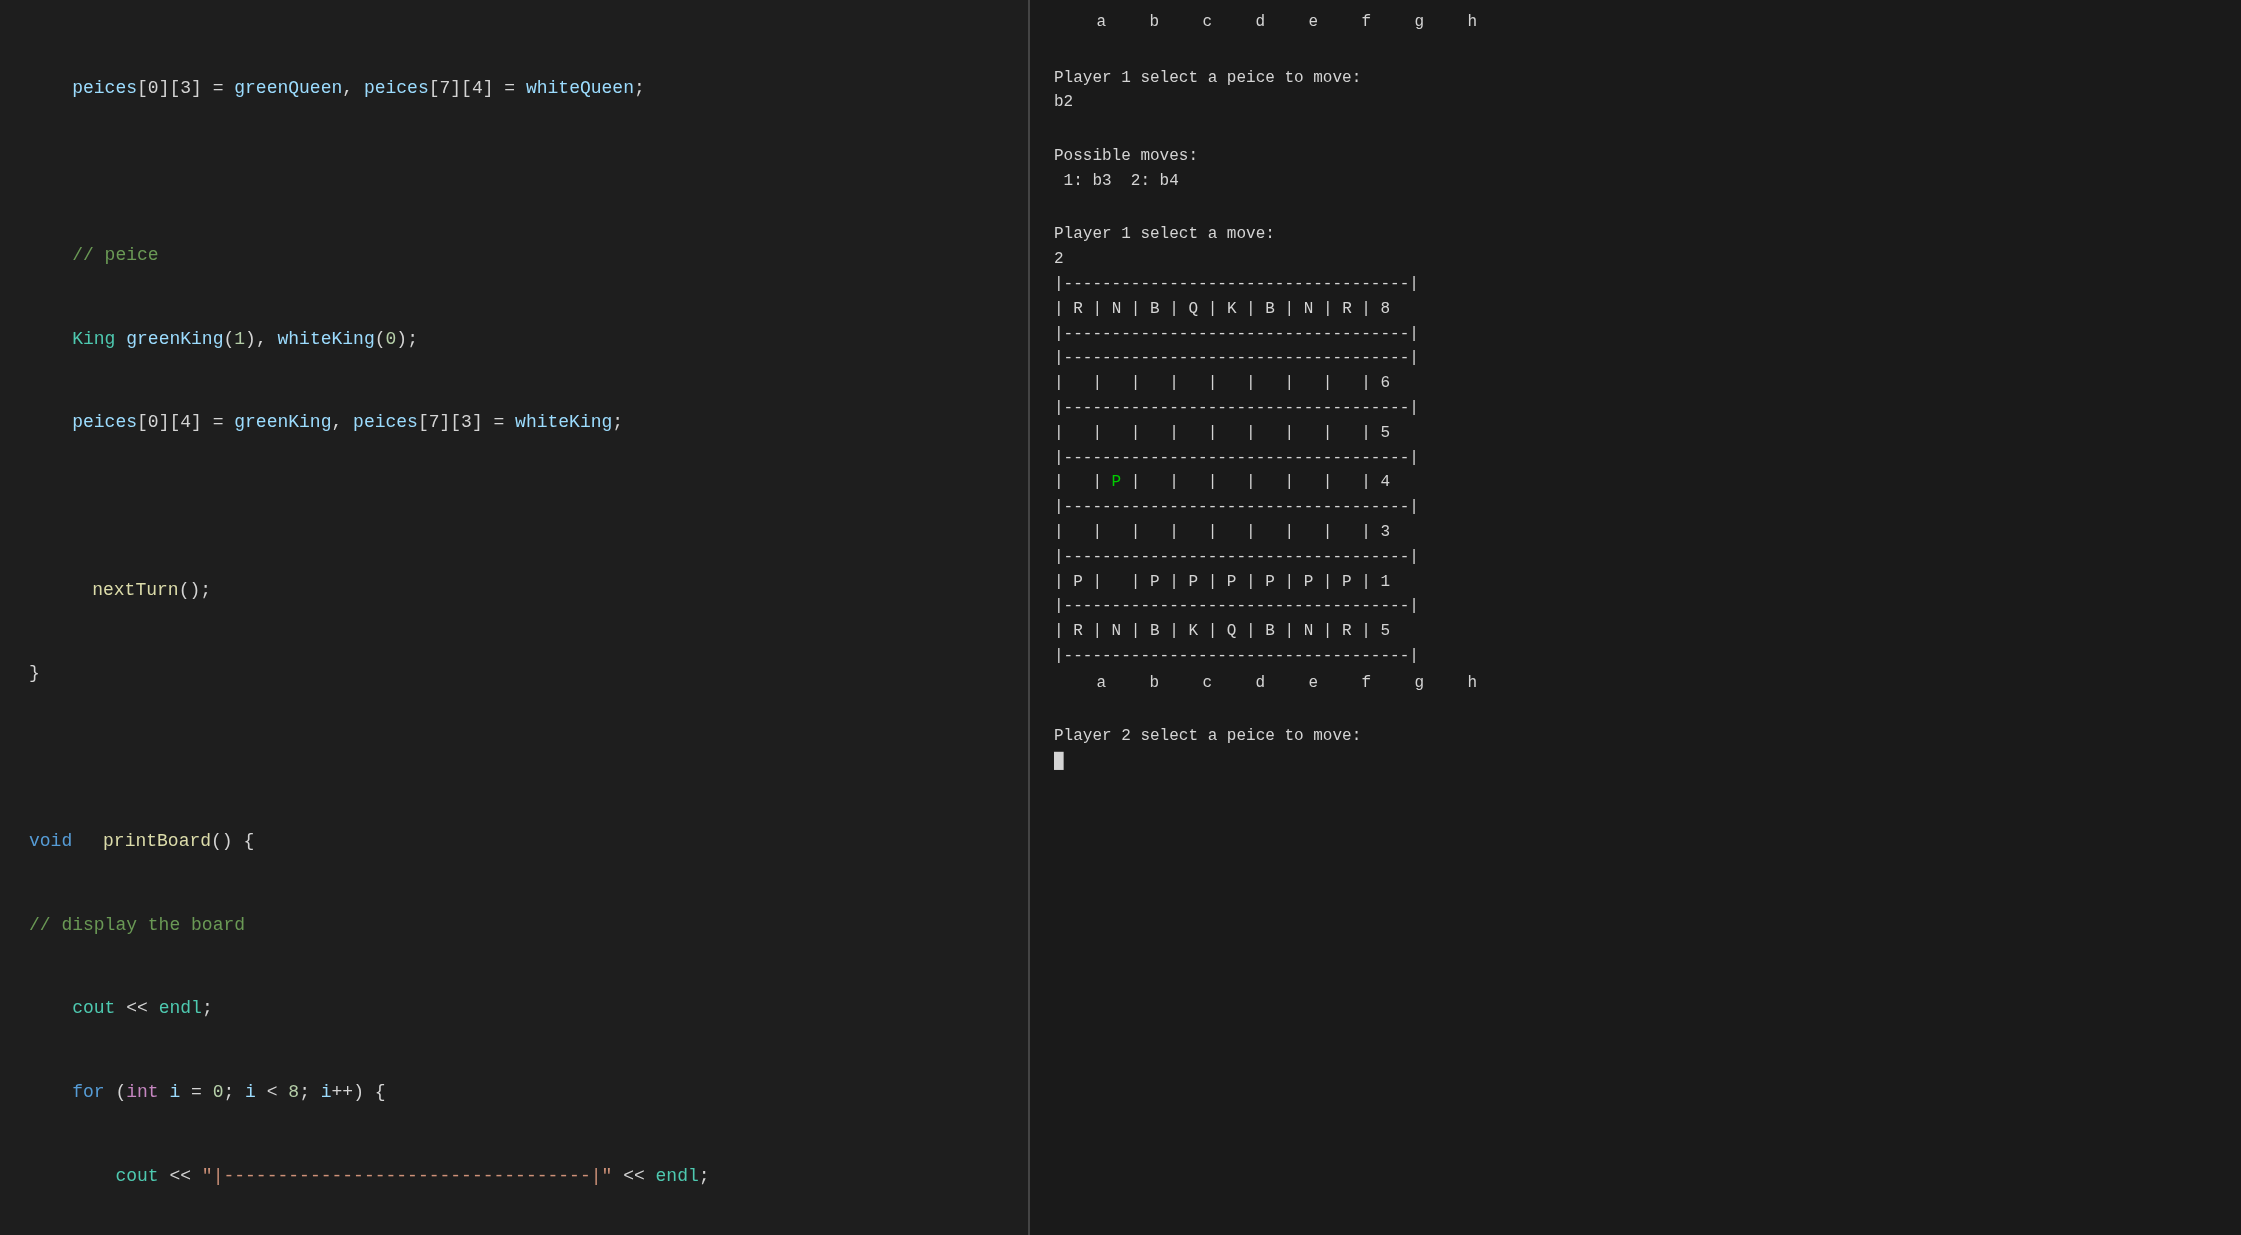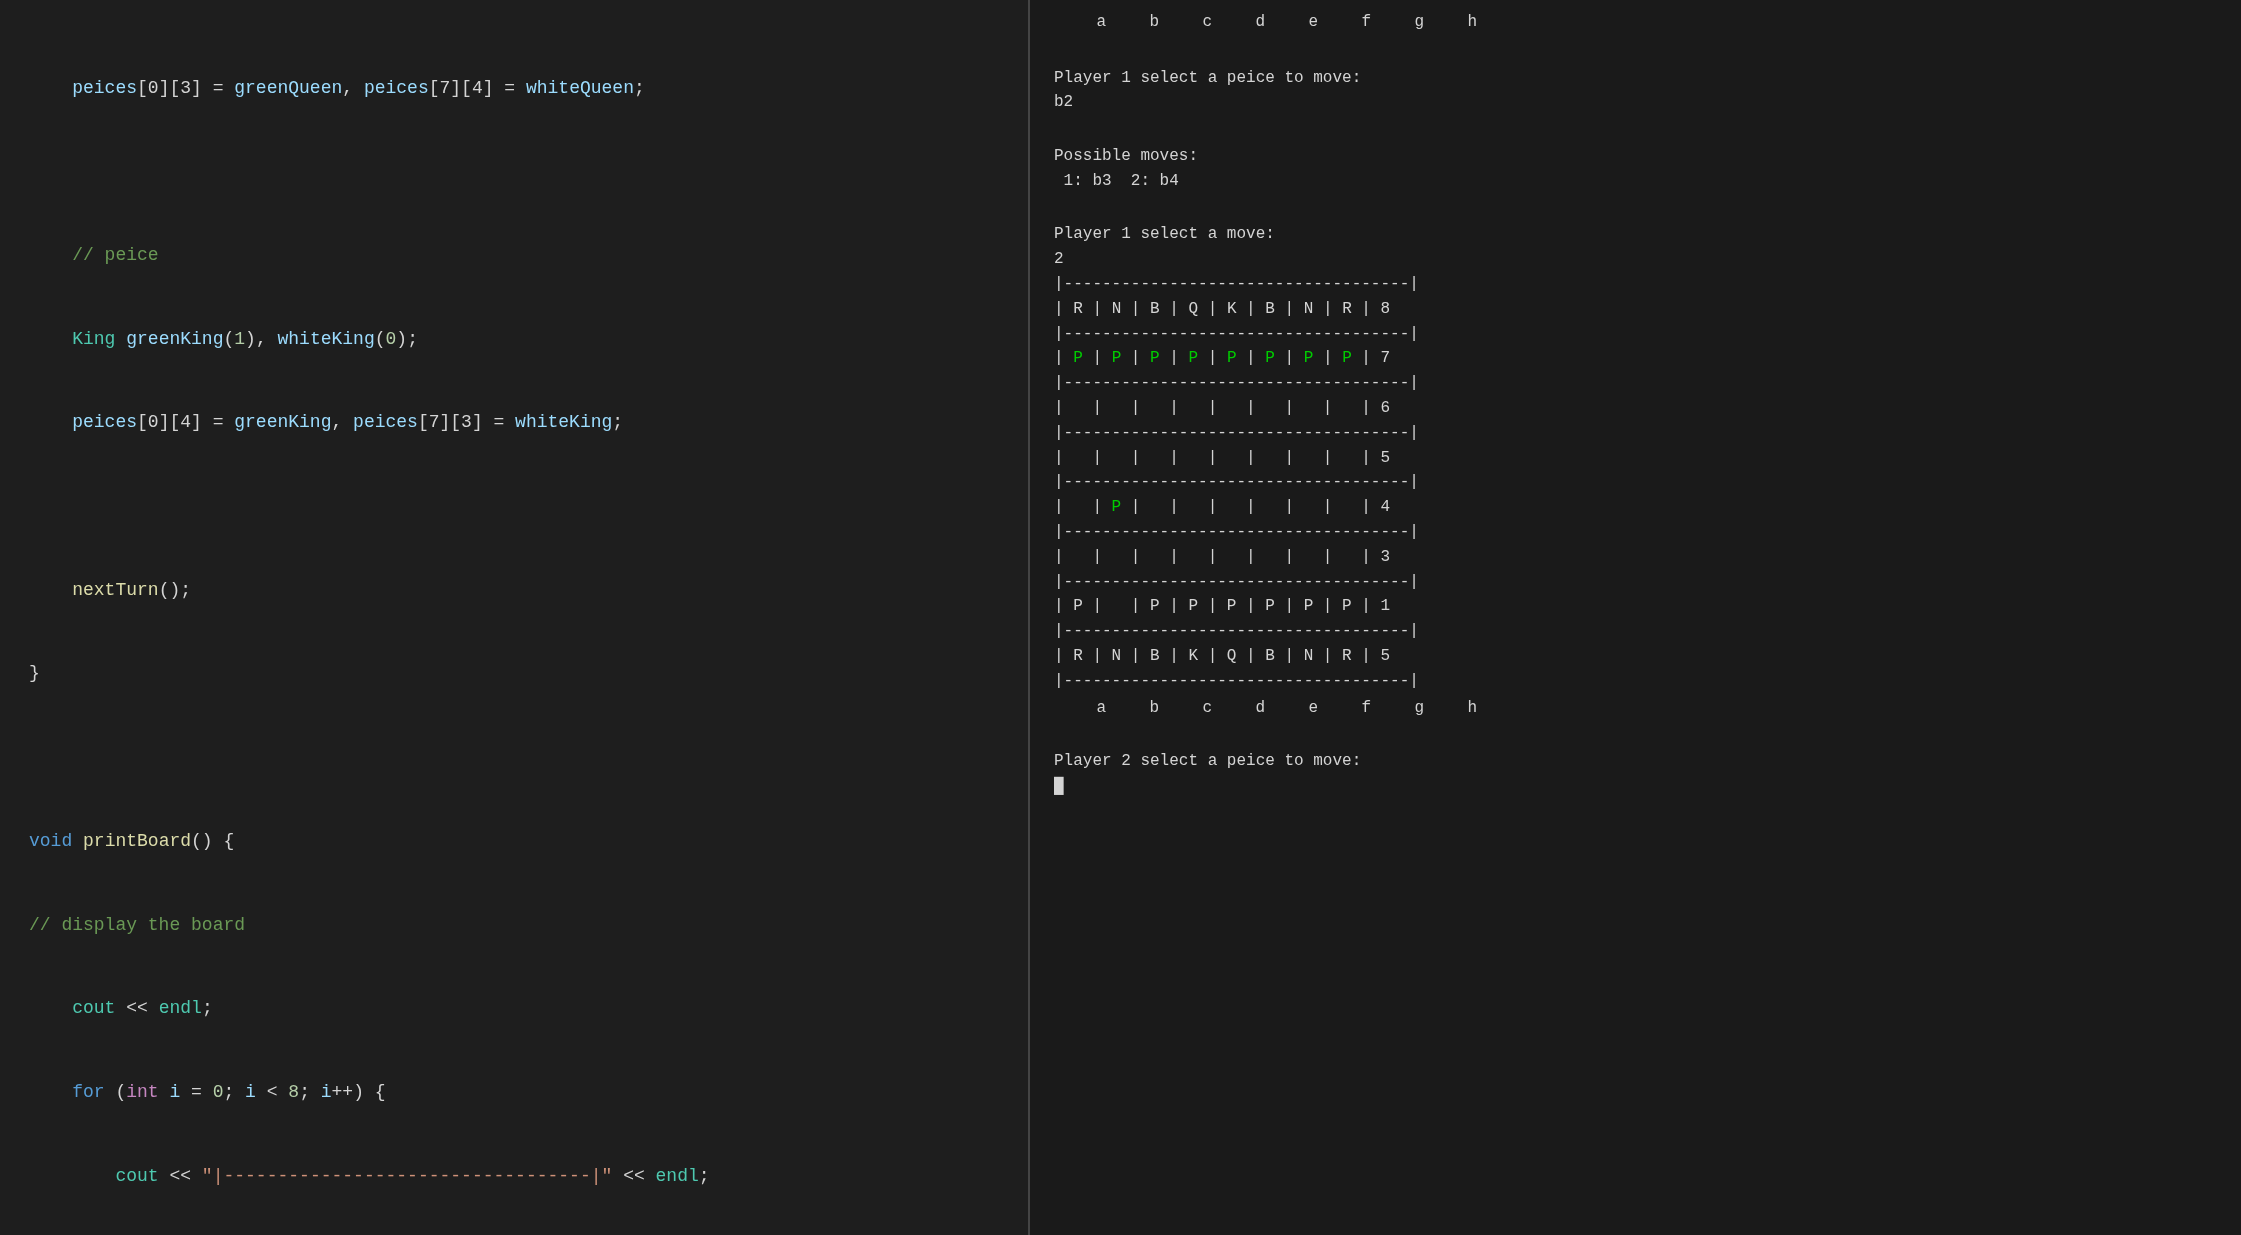--- a/index.html
+++ b/index.html
@@ -26,21 +26,21 @@
       padding: 10px 20px;
       line-height: 1.55;
       white-space: pre;
       font-size: 18px;
     }
 
     
     .kw { color: #569cd6; }       
     .kw2 { color: #c586c0; }      
     .type { color: #4ec9b0; }     
-    .fn { color: #dcdcaa; }       
+    .fn { color: #dcdcaa; margin-left: 20px; }       
     .str { color: #ce9178; }      
     .cmt { color: #6a9955; }      
     .num { color: #b5cea8; }       
     .var { color: #9cdcfe; }      
     .punct { color: #d4d4d4; }
 
     
     #terminal-panel {
       flex: 1;
       background: #1a1a1a;
@@ -116,21 +116,20 @@
   <div>&nbsp;</div>
   <div class="term-board-row"><span>Possible moves:</span></div>
   <div class="term-board-row"><span> 1: b3  2: b4</span></div>
   <div>&nbsp;</div>
   <div class="term-board-row"><span>Player 1 select a move:</span></div>
   <div class="term-board-row"><span>2</span></div>
 
   <div class="term-board-row">|------------------------------------|</div>
   <div class="term-board-row">| <span class="board-sep">R</span> | <span class="board-sep">N</span> | <span class="board-sep">B</span> | <span class="board-sep">Q</span> | <span class="board-sep">K</span> | <span class="board-sep">B</span> | <span class="board-sep">N</span> | <span class="board-sep">R</span> | 8</div>
   <div class="term-board-row">|------------------------------------|</div>
-  <div class="term-board-row">| <span class="board-green">P</span> | <span class="board-green">P</span> | <span class="board-green">P</span> | <span class="board-green">P</span> | <span class="board-green">P</span> | <span class="board-green">P</span> | <span class="board-green">P</span> | <span class="board-green">P</span> | 7</div>
   <div class="term-board-row">|------------------------------------|</div>
   <div class="term-board-row">|   |   |   |   |   |   |   |   | 6</div>
   <div class="term-board-row">|------------------------------------|</div>
   <div class="term-board-row">|   |   |   |   |   |   |   |   | 5</div>
   <div class="term-board-row">|------------------------------------|</div>
   <div class="term-board-row">|   | <span class="board-green">P</span> |   |   |   |   |   |   | 4</div>
   <div class="term-board-row">|------------------------------------|</div>
   <div class="term-board-row">|   |   |   |   |   |   |   |   | 3</div>
   <div class="term-board-row">|------------------------------------|</div>
   <div class="term-board-row">| P |   | P | P | P | P | P | P | 1</div>

